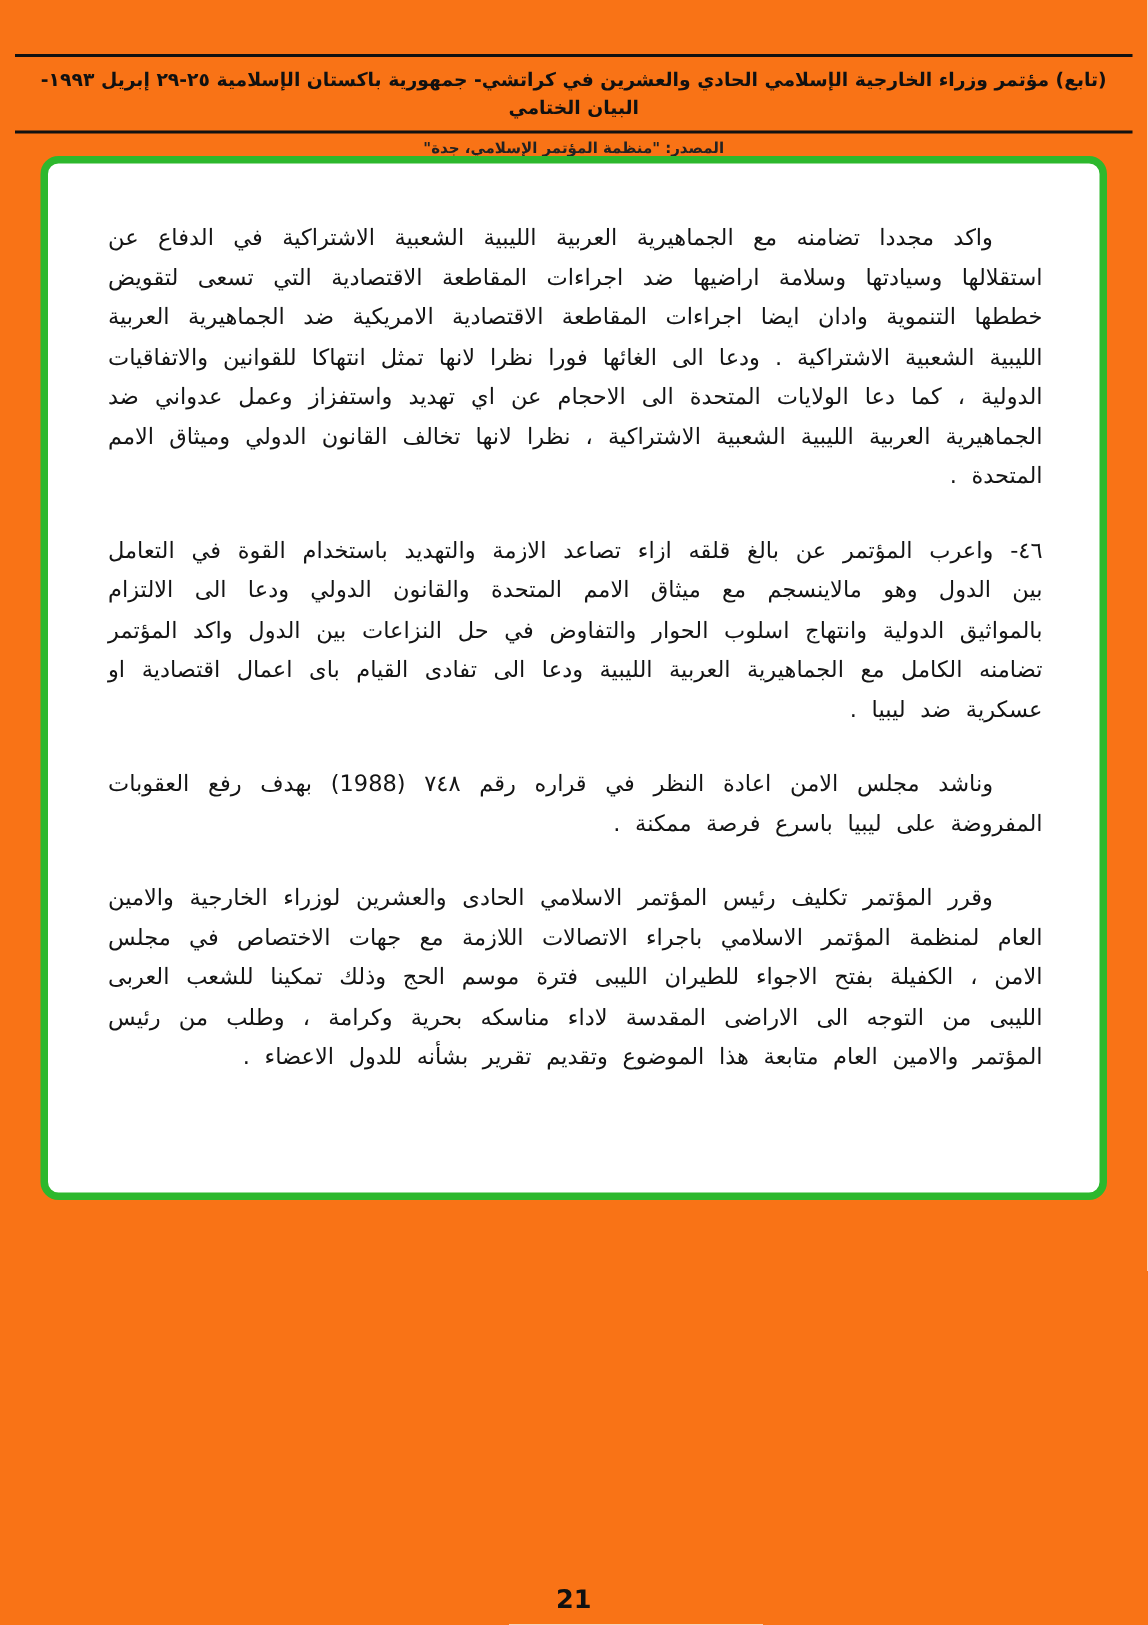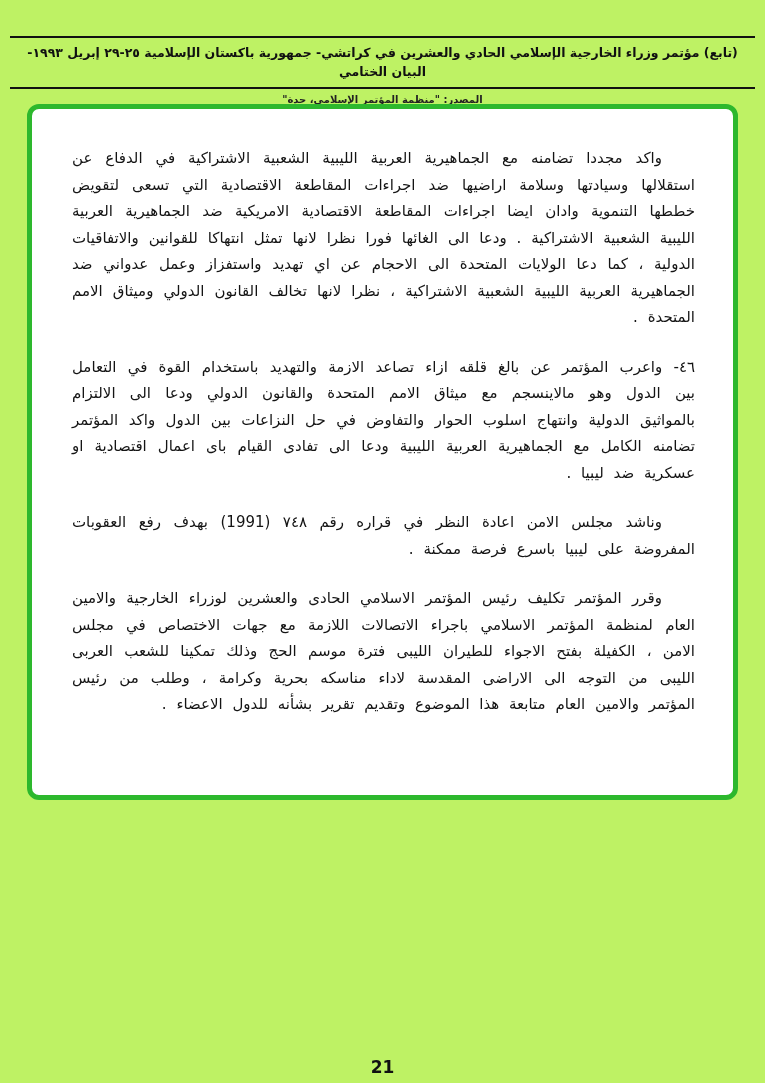--- a/index.html
+++ b/index.html
@@ -7,21 +7,21 @@
   html, body {
     background: #f2f2f0;
     font-family: "DejaVu Sans", "Liberation Sans", sans-serif;
   }
 
   .page {
     position: relative;
     width: 765px;
     height: 1083px;
     margin: 0 auto;
-    background: #bef264;
+    background: #f97316;
     overflow: hidden;
     direction: rtl;
   }
 
   
   .header {
     position: absolute;
     top: 0;
     left: 0;
     right: 0;
@@ -105,21 +105,21 @@
     <div class="rule"></div>
     <div class="header-title">(تابع) مؤتمر وزراء الخارجية الإسلامي الحادي والعشرين في كراتشي- جمهورية باكستان الإسلامية ٢٥-٢٩ إبريل ١٩٩٣- البيان الختامي</div>
     <div class="rule"></div>
     <div class="header-source">المصدر: "منظمة المؤتمر الإسلامي، جدة"</div>
   </div>
 
   <div class="content-frame">
     <div class="body-text">
       <p>واكد مجددا تضامنه مع الجماهيرية العربية الليبية الشعبية الاشتراكية في الدفاع عن استقلالها وسيادتها وسلامة اراضيها ضد اجراءات المقاطعة الاقتصادية التي تسعى لتقويض خططها التنموية وادان ايضا اجراءات المقاطعة الاقتصادية الامريكية ضد الجماهيرية العربية الليبية الشعبية الاشتراكية . ودعا الى الغائها فورا نظرا لانها تمثل انتهاكا للقوانين والاتفاقيات الدولية ، كما دعا الولايات المتحدة الى الاحجام عن اي تهديد واستفزاز وعمل عدواني ضد الجماهيرية العربية الليبية الشعبية الاشتراكية ، نظرا لانها تخالف القانون الدولي وميثاق الامم المتحدة .</p>
       <p class="no-indent">٤٦- واعرب المؤتمر عن بالغ قلقه ازاء تصاعد الازمة والتهديد باستخدام القوة في التعامل بين الدول وهو مالاينسجم مع ميثاق الامم المتحدة والقانون الدولي ودعا الى الالتزام بالمواثيق الدولية وانتهاج اسلوب الحوار والتفاوض في حل النزاعات بين الدول واكد المؤتمر تضامنه الكامل مع الجماهيرية العربية الليبية ودعا الى تفادى القيام باى اعمال اقتصادية او عسكرية ضد ليبيا .</p>
-      <p>وناشد مجلس الامن اعادة النظر في قراره رقم ٧٤٨ (1991) بهدف رفع العقوبات المفروضة على ليبيا باسرع فرصة ممكنة .</p>
+      <p>وناشد مجلس الامن اعادة النظر في قراره رقم ٧٤٨ (1988) بهدف رفع العقوبات المفروضة على ليبيا باسرع فرصة ممكنة .</p>
       <p>وقرر المؤتمر تكليف رئيس المؤتمر الاسلامي الحادى والعشرين لوزراء الخارجية والامين العام لمنظمة المؤتمر الاسلامي باجراء الاتصالات اللازمة مع جهات الاختصاص في مجلس الامن ، الكفيلة بفتح الاجواء للطيران الليبى فترة موسم الحج وذلك تمكينا للشعب العربى الليبى من التوجه الى الاراضى المقدسة لاداء مناسكه بحرية وكرامة ، وطلب من رئيس المؤتمر والامين العام متابعة هذا الموضوع وتقديم تقرير بشأنه للدول الاعضاء .</p>
     </div>
   </div>
 
   <div class="footer">
     <span class="page-number">21</span>
   </div>
 
 </div>
 

